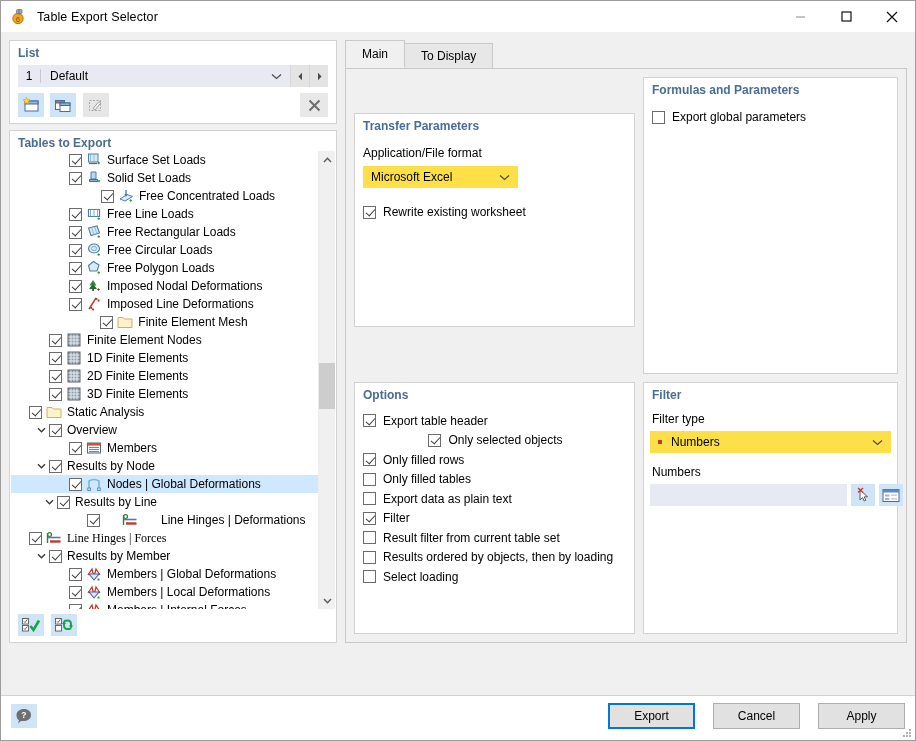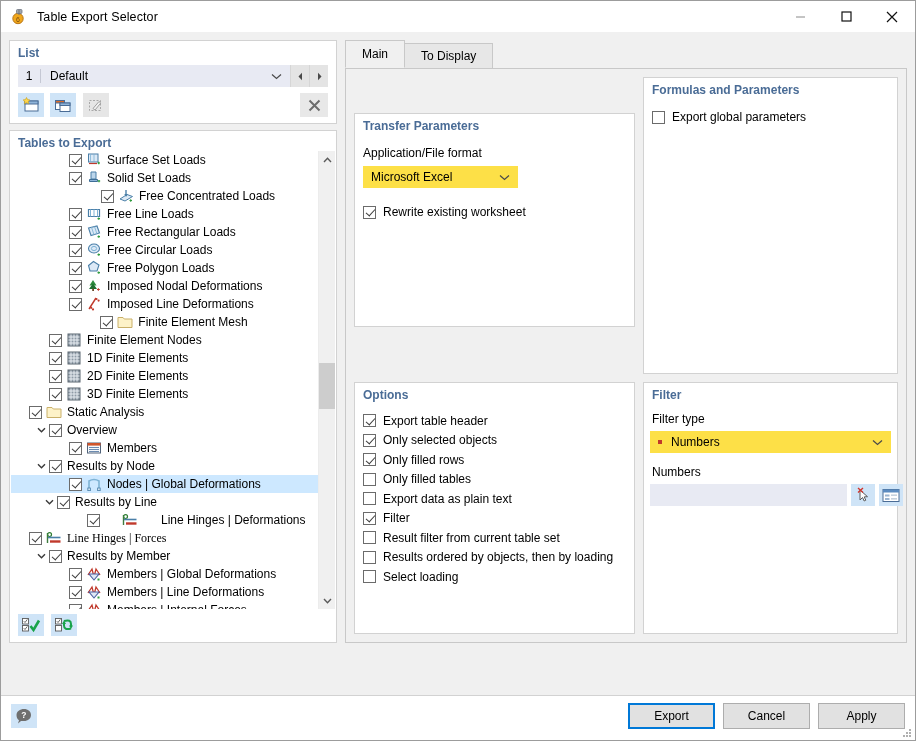--- a/index.html
+++ b/index.html
@@ -305,21 +305,21 @@
     position: relative;
   }
   .help-btn {
     position: absolute; left: 10px; top: 8px;
     width: 26px; height: 24px;
     background: #cfe4f7;
     display: flex; align-items: center; justify-content: center;
   }
   .footer-btns {
     position: absolute; right: 10px; top: 7px;
-    display: flex; gap: 8px;
+    display: flex; gap: 18px;
   }
   .fb {
     width: 87px; height: 26px;
     background: #e1e1e1;
     border: 1px solid #adadad;
     box-sizing: border-box;
     display: flex; align-items: center; justify-content: center;
     font-size: 12px;
   }
   .fb.default {
@@ -681,21 +681,21 @@
                 <span class="t-label">Members | Global Deformations</span>
               </div>
               <div class="tree-row" style="padding-left: 42px;">
                 <span class="expander"></span>
                 <span class="cb checked"></span>
                 <span class="t-icon"><svg width="16" height="16" viewBox="0 0 16 16">
                     <path d="M2 9 L6 3 L8 11 L10 3 L14 9" fill="none" stroke="#c0392b" stroke-width="1.3"></path>
                     <path d="M3 8 L13 8 L8 14 Z" fill="#dfe8f5" stroke="#4a5fa0" stroke-width="1.1"></path>
                     <rect x="11.5" y="12.5" width="2" height="2" fill="#2e9b3e"></rect>
                   </svg></span>
-                <span class="t-label">Members | Line Deformations</span>
+                <span class="t-label">Members | Local Deformations</span>
               </div>
               <div class="tree-row" style="padding-left: 42px;">
                 <span class="expander"></span>
                 <span class="cb checked"></span>
                 <span class="t-icon"><svg width="16" height="16" viewBox="0 0 16 16">
                     <path d="M2 9 L6 3 L8 11 L10 3 L14 9" fill="none" stroke="#c0392b" stroke-width="1.3"></path>
                     <path d="M3 8 L13 8 L8 14 Z" fill="#dfe8f5" stroke="#4a5fa0" stroke-width="1.1"></path>
                     <rect x="11.5" y="12.5" width="2" height="2" fill="#2e9b3e"></rect>
                   </svg></span>
                 <span class="t-label">Members | Internal Forces</span>
@@ -780,21 +780,21 @@
           </div>
         </div>
 
         <div class="grp grp-options">
           <div class="grp-title">Options</div>
           <div id="options-list" style="position:absolute;left:8px;top:28px;right:6px;">
               <div class="chk-row" style="height: 19.5px;">
                 <span class="cb checked"></span>
                 <span>Export table header</span>
               </div>
-              <div class="chk-row" style="height: 19.5px;">
+              <div class="chk-row" style="height: 19.5px; justify-content: center;">
                 <span class="cb checked"></span>
                 <span>Only selected objects</span>
               </div>
               <div class="chk-row" style="height: 19.5px;">
                 <span class="cb checked"></span>
                 <span>Only filled rows</span>
               </div>
               <div class="chk-row" style="height: 19.5px;">
                 <span class="cb"></span>
                 <span>Only filled tables</span>

